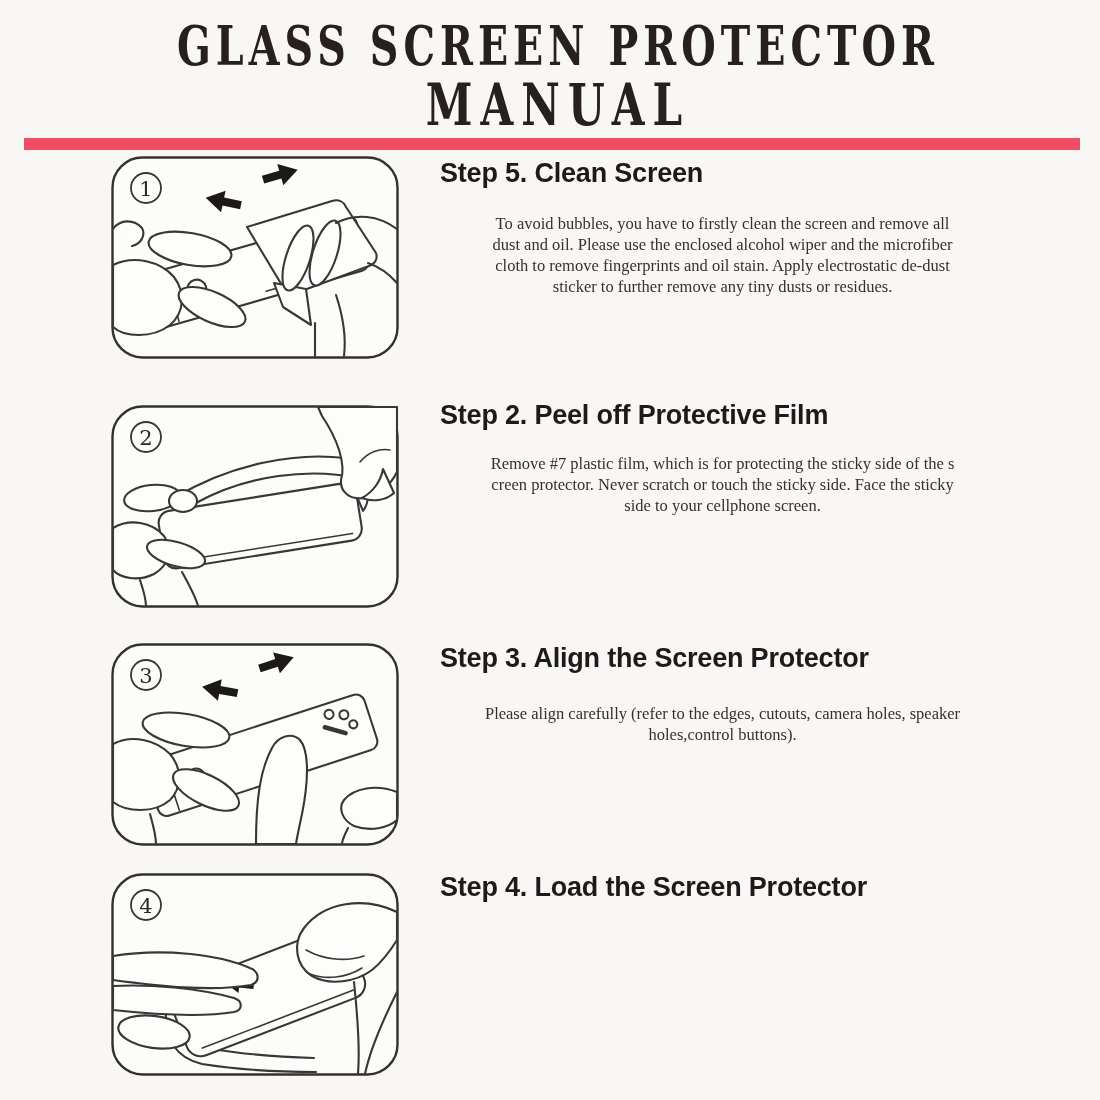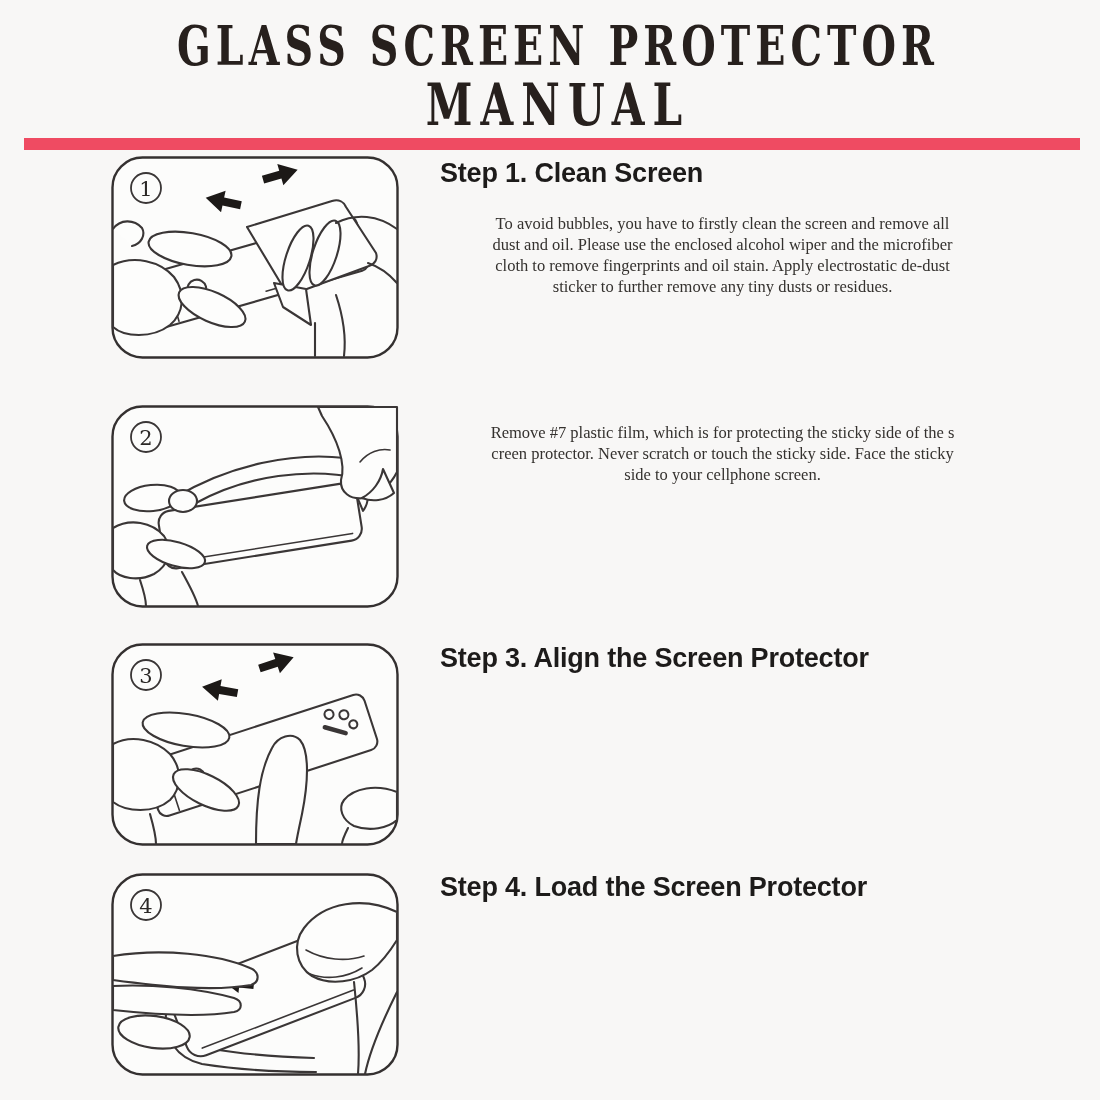--- a/index.html
+++ b/index.html
@@ -72,21 +72,21 @@
         <ellipse class="fl" cx="215" cy="98" rx="34" ry="12" transform="rotate(-72 215 98)"></ellipse>
         <path class="ln" d="M226,68 C246,58 268,60 287,74"></path>
         <path class="ln" d="M258,108 C270,112 280,120 287,128"></path>
         <path class="ln" d="M205,168 L205,201"></path>
         <path class="ln" d="M226,140 C234,164 236,184 234,201"></path>
         <circle class="badge-c" cx="36" cy="33" r="15"></circle>
         <text class="badge-t" x="36" y="41">1</text>
       </svg>
     </div>
     <div class="txt">
-      <h2>Step 1. Clean Screen</h2>
+      <h2>Step 5. Clean Screen</h2>
       <p>To avoid bubbles, you have to firstly clean the screen and remove all
 dust and oil. Please use the enclosed alcohol wiper and the microfiber
 cloth to remove fingerprints and oil stain. Apply electrostatic de-dust
 sticker to further remove any tiny dusts or residues.</p>
     </div>
   </section>
 
   <section class="step s2">
     <div class="fig">
       <svg width="290" height="205" viewBox="0 0 290 205">
@@ -104,20 +104,21 @@
         <ellipse class="fl" cx="73" cy="97" rx="14" ry="11"></ellipse>
         <path class="fl" d="M3,124 C20,114 42,118 54,132 C64,146 58,162 44,170 C28,178 10,174 3,166 Z"></path>
         <ellipse class="fl" cx="66" cy="150" rx="30" ry="12" transform="rotate(16 66 150)"></ellipse>
         <path class="ln" d="M30,176 C34,188 36,196 36,202"></path>
         <path class="ln" d="M72,168 C82,186 86,194 88,202"></path>
         <circle class="badge-c" cx="36" cy="33" r="15"></circle>
         <text class="badge-t" x="36" y="41">2</text>
       </svg>
     </div>
     <div class="txt">
+      <h2>Step 2. Peel off Protective Film</h2>
       <p>Remove #7 plastic film, which is for protecting the sticky side of the s
 creen protector. Never scratch or touch the sticky side. Face the sticky
 side to your cellphone screen.</p>
     </div>
   </section>
 
   <section class="step s3">
     <div class="fig">
       <svg width="290" height="205" viewBox="0 0 290 205">
         <rect class="frame" x="2.5" y="2.5" width="285" height="200" rx="30"></rect>
@@ -144,20 +145,22 @@
         <path class="fl" d="M146,202 C146,158 150,128 162,106 C168,94 182,90 190,98 C200,110 198,142 192,172 C189,186 187,195 186,202 Z"></path>
         <path class="fl" d="M287,150 C266,142 244,146 234,158 C228,166 232,178 244,184 C260,190 278,186 287,178 Z"></path>
         <path class="ln" d="M238,186 C234,194 232,198 232,202"></path>
         <path class="ln" d="M40,172 C44,186 46,194 46,202"></path>
         <circle class="badge-c" cx="36" cy="33" r="15"></circle>
         <text class="badge-t" x="36" y="41">3</text>
       </svg>
     </div>
     <div class="txt">
       <h2>Step 3. Align the Screen Protector</h2>
+      <p>Please align carefully (refer to the edges, cutouts, camera holes, speaker
+holes,control buttons).</p>
     </div>
   </section>
 
   <section class="step s4">
     <div class="fig">
       <svg width="290" height="205" viewBox="0 0 290 205">
         <rect class="frame" x="2.5" y="2.5" width="285" height="200" rx="30"></rect>
         <path class="ln" d="M56,142 C54,166 66,186 92,192 C130,198 170,200 206,200"></path>
         <path class="ln" d="M70,136 C68,156 80,172 102,177 C138,183 172,185 204,186"></path>
         <g transform="rotate(-21 160 118)">

